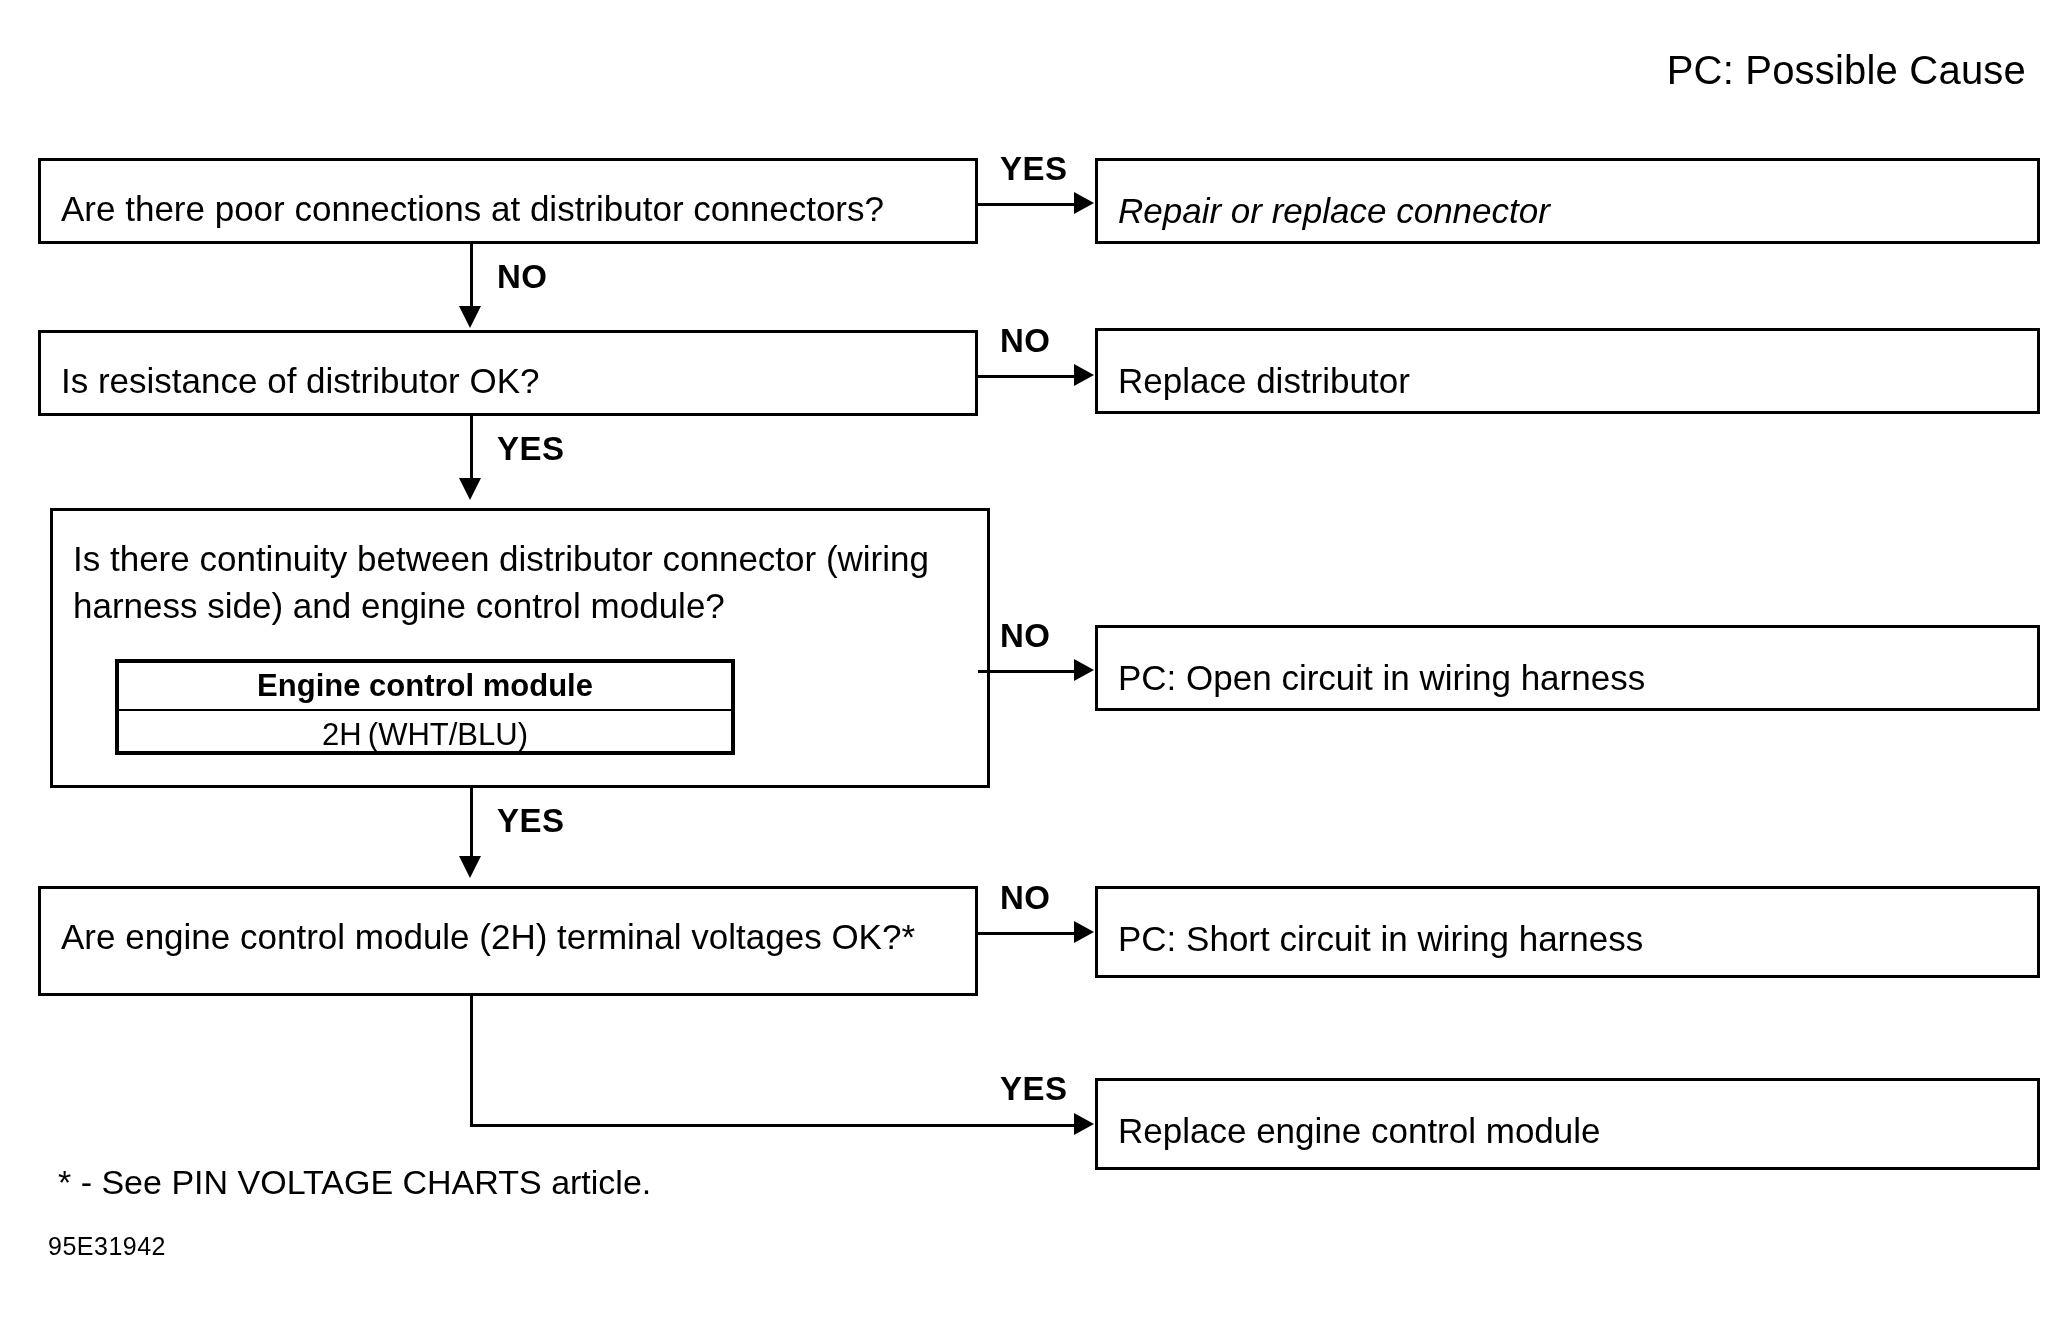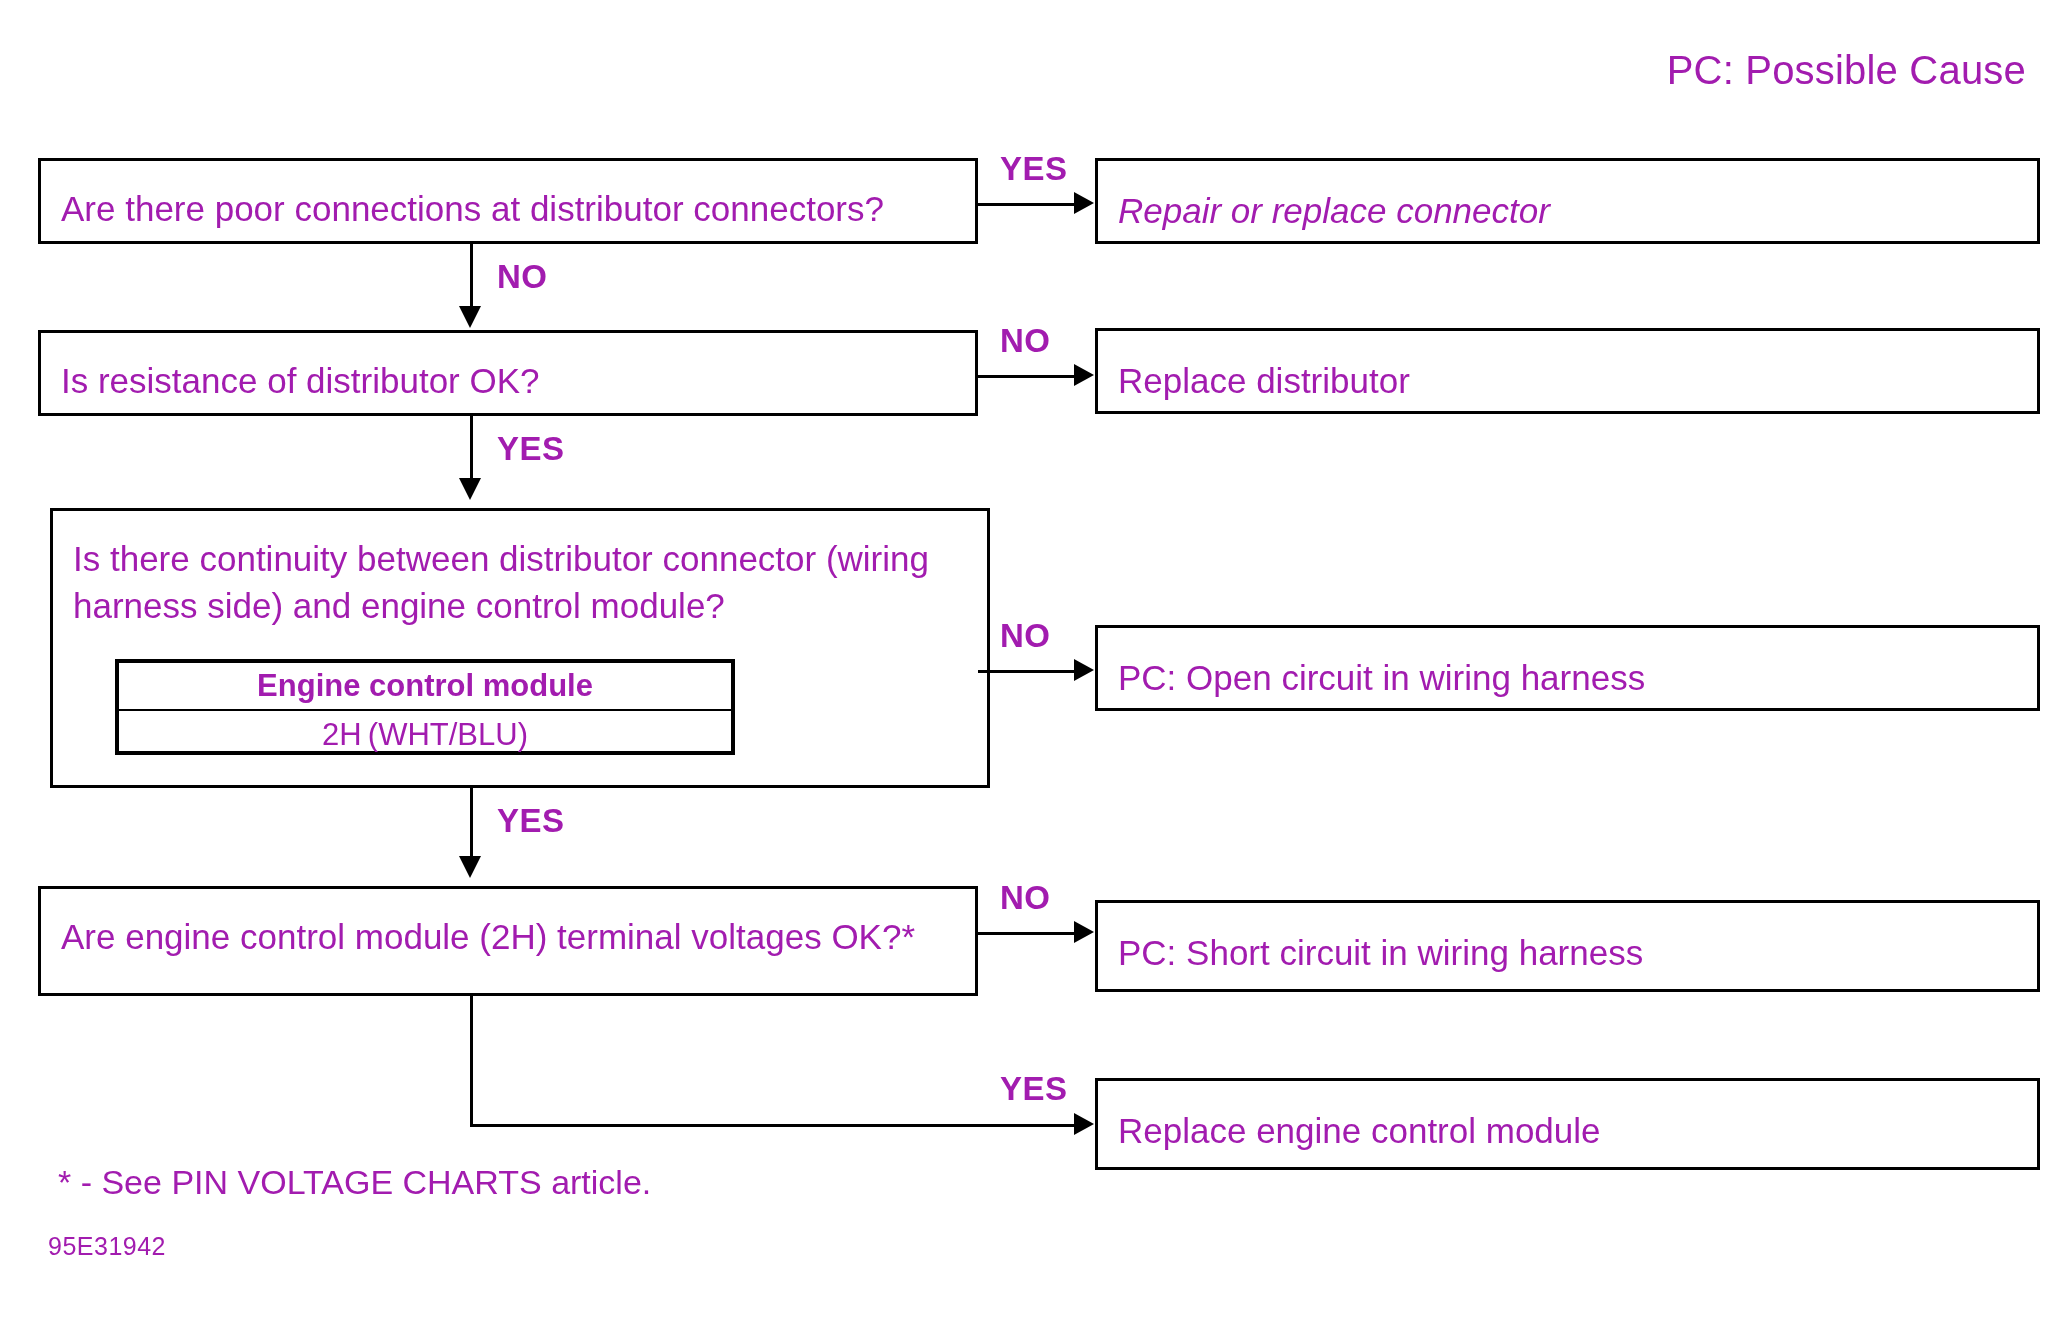--- a/index.html
+++ b/index.html
@@ -7,21 +7,21 @@
     margin: 0;
     padding: 0;
     background: #ffffff;
   }
   #page {
     position: relative;
     width: 2054px;
     height: 1330px;
     background: #ffffff;
     font-family: "Liberation Sans", sans-serif;
-    color: #a21caf;
+    color: #000000;
     overflow: hidden;
   }
 
   
   .legend {
     position: absolute;
     right: 28px;
     top: 48px;
     font-size: 40px;
     letter-spacing: 0.2px;
@@ -182,21 +182,21 @@
   <div class="branch-label" style="left:1000px; top:617px;">NO</div>
 
   <div class="vline" style="left:470px; top:788px; height:70px;"></div>
   <div class="arrow-down" style="left:459px; top:856px;"></div>
   <div class="branch-label" style="left:497px; top:802px;">YES</div>
 
   <div class="box" style="left:38px; top:886px; width:940px; height:110px;">
     <div class="box-text q-text">Are engine control module (2H) terminal voltages OK?*</div>
   </div>
 
-  <div class="box" style="left:1095px; top:886px; width:945px; height:92px;margin-top:14px;">
+  <div class="box" style="left:1095px; top:886px; width:945px; height:92px;">
     <div class="box-text r-text">PC: Short circuit in wiring harness</div>
   </div>
 
   <div class="hline" style="left:978px; top:932px; width:97px;"></div>
   <div class="arrow-right" style="left:1074px; top:921px;"></div>
   <div class="branch-label" style="left:1000px; top:879px;">NO</div>
 
   <div class="box" style="left:1095px; top:1078px; width:945px; height:92px;">
     <div class="box-text r-text">Replace engine control module</div>
   </div>

